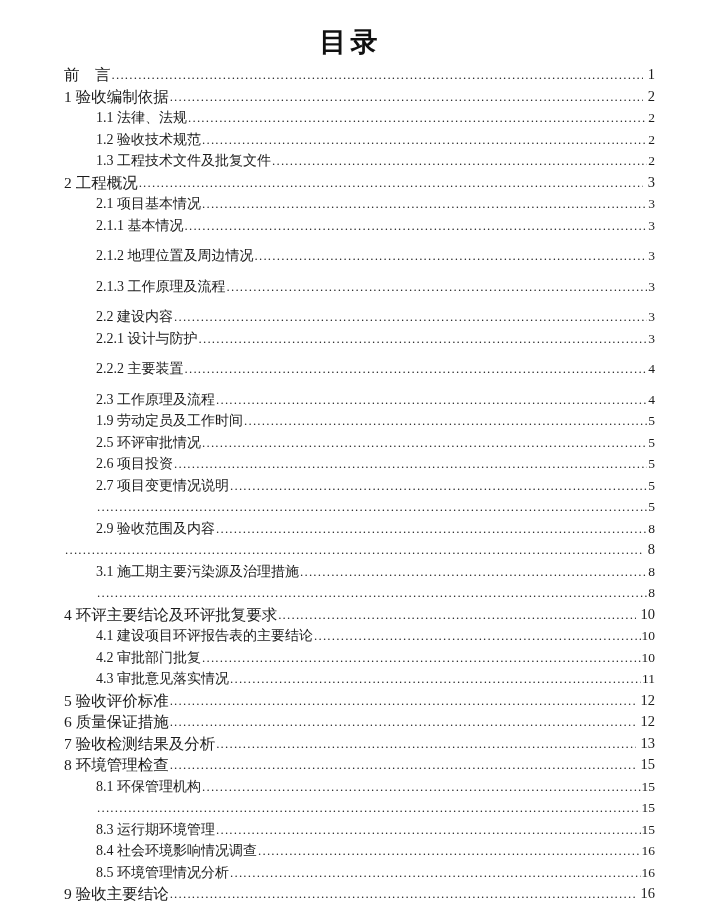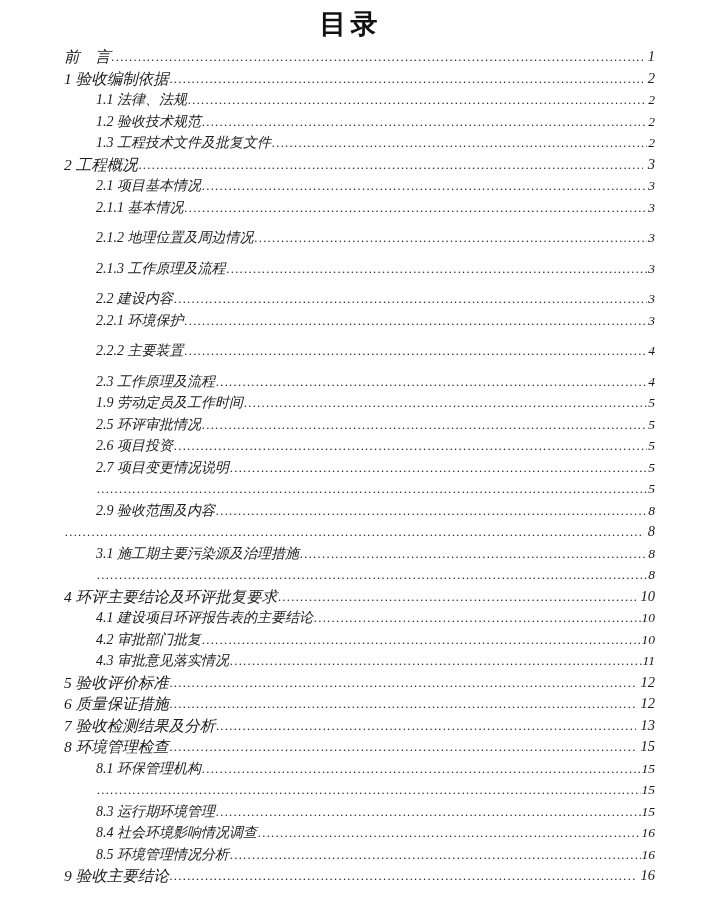--- a/index.html
+++ b/index.html
@@ -11,21 +11,21 @@
     width: 701px;
     height: 910px;
     overflow: hidden;
     font-family: "Liberation Serif", "DejaVu Serif", serif;
     color: #1b1b1b;
   }
   .page {
     box-sizing: border-box;
     width: 701px;
     height: 688px;
-    padding-top: 8px;
+    padding-top: 26px;
     background: #ffffff;
   }
   .doc-title {
     margin: 0 0 6px 0;
     text-align: center;
     font-size: 27px;
     line-height: 32px;
     font-weight: 700;
     letter-spacing: 4px;
     color: #111;
@@ -33,21 +33,20 @@
   .toc {
     box-sizing: border-box;
     width: 100%;
     padding-right: 46px;
   }
   .row {
     display: flex;
     align-items: flex-end;
     height: 21.5px;
     line-height: 21.5px;
-    font-style: italic;
   }
   .row.l0 {
     padding-left: 64px;
     font-size: 15.5px;
   }
   .row.l1 {
     padding-left: 96px;
     font-size: 14px;
   }
   
@@ -138,21 +137,21 @@
         <span class="t">2.1.3 工作原理及流程</span>
         <span class="dots"></span>
         <span class="pg">3</span>
       </div>
       <div class="row l1">
         <span class="t">2.2  建设内容</span>
         <span class="dots"></span>
         <span class="pg">3</span>
       </div>
       <div class="row l1">
-        <span class="t">2.2.1  环境保护</span>
+        <span class="t">2.2.1  设计与防护</span>
         <span class="dots"></span>
         <span class="pg">3</span>
       </div>
       <div class="row l1">
         <span class="t">2.2.2 主要装置</span>
         <span class="dots"></span>
         <span class="pg">4</span>
       </div>
       <div class="row l1">
         <span class="t">2.3  工作原理及流程</span>

